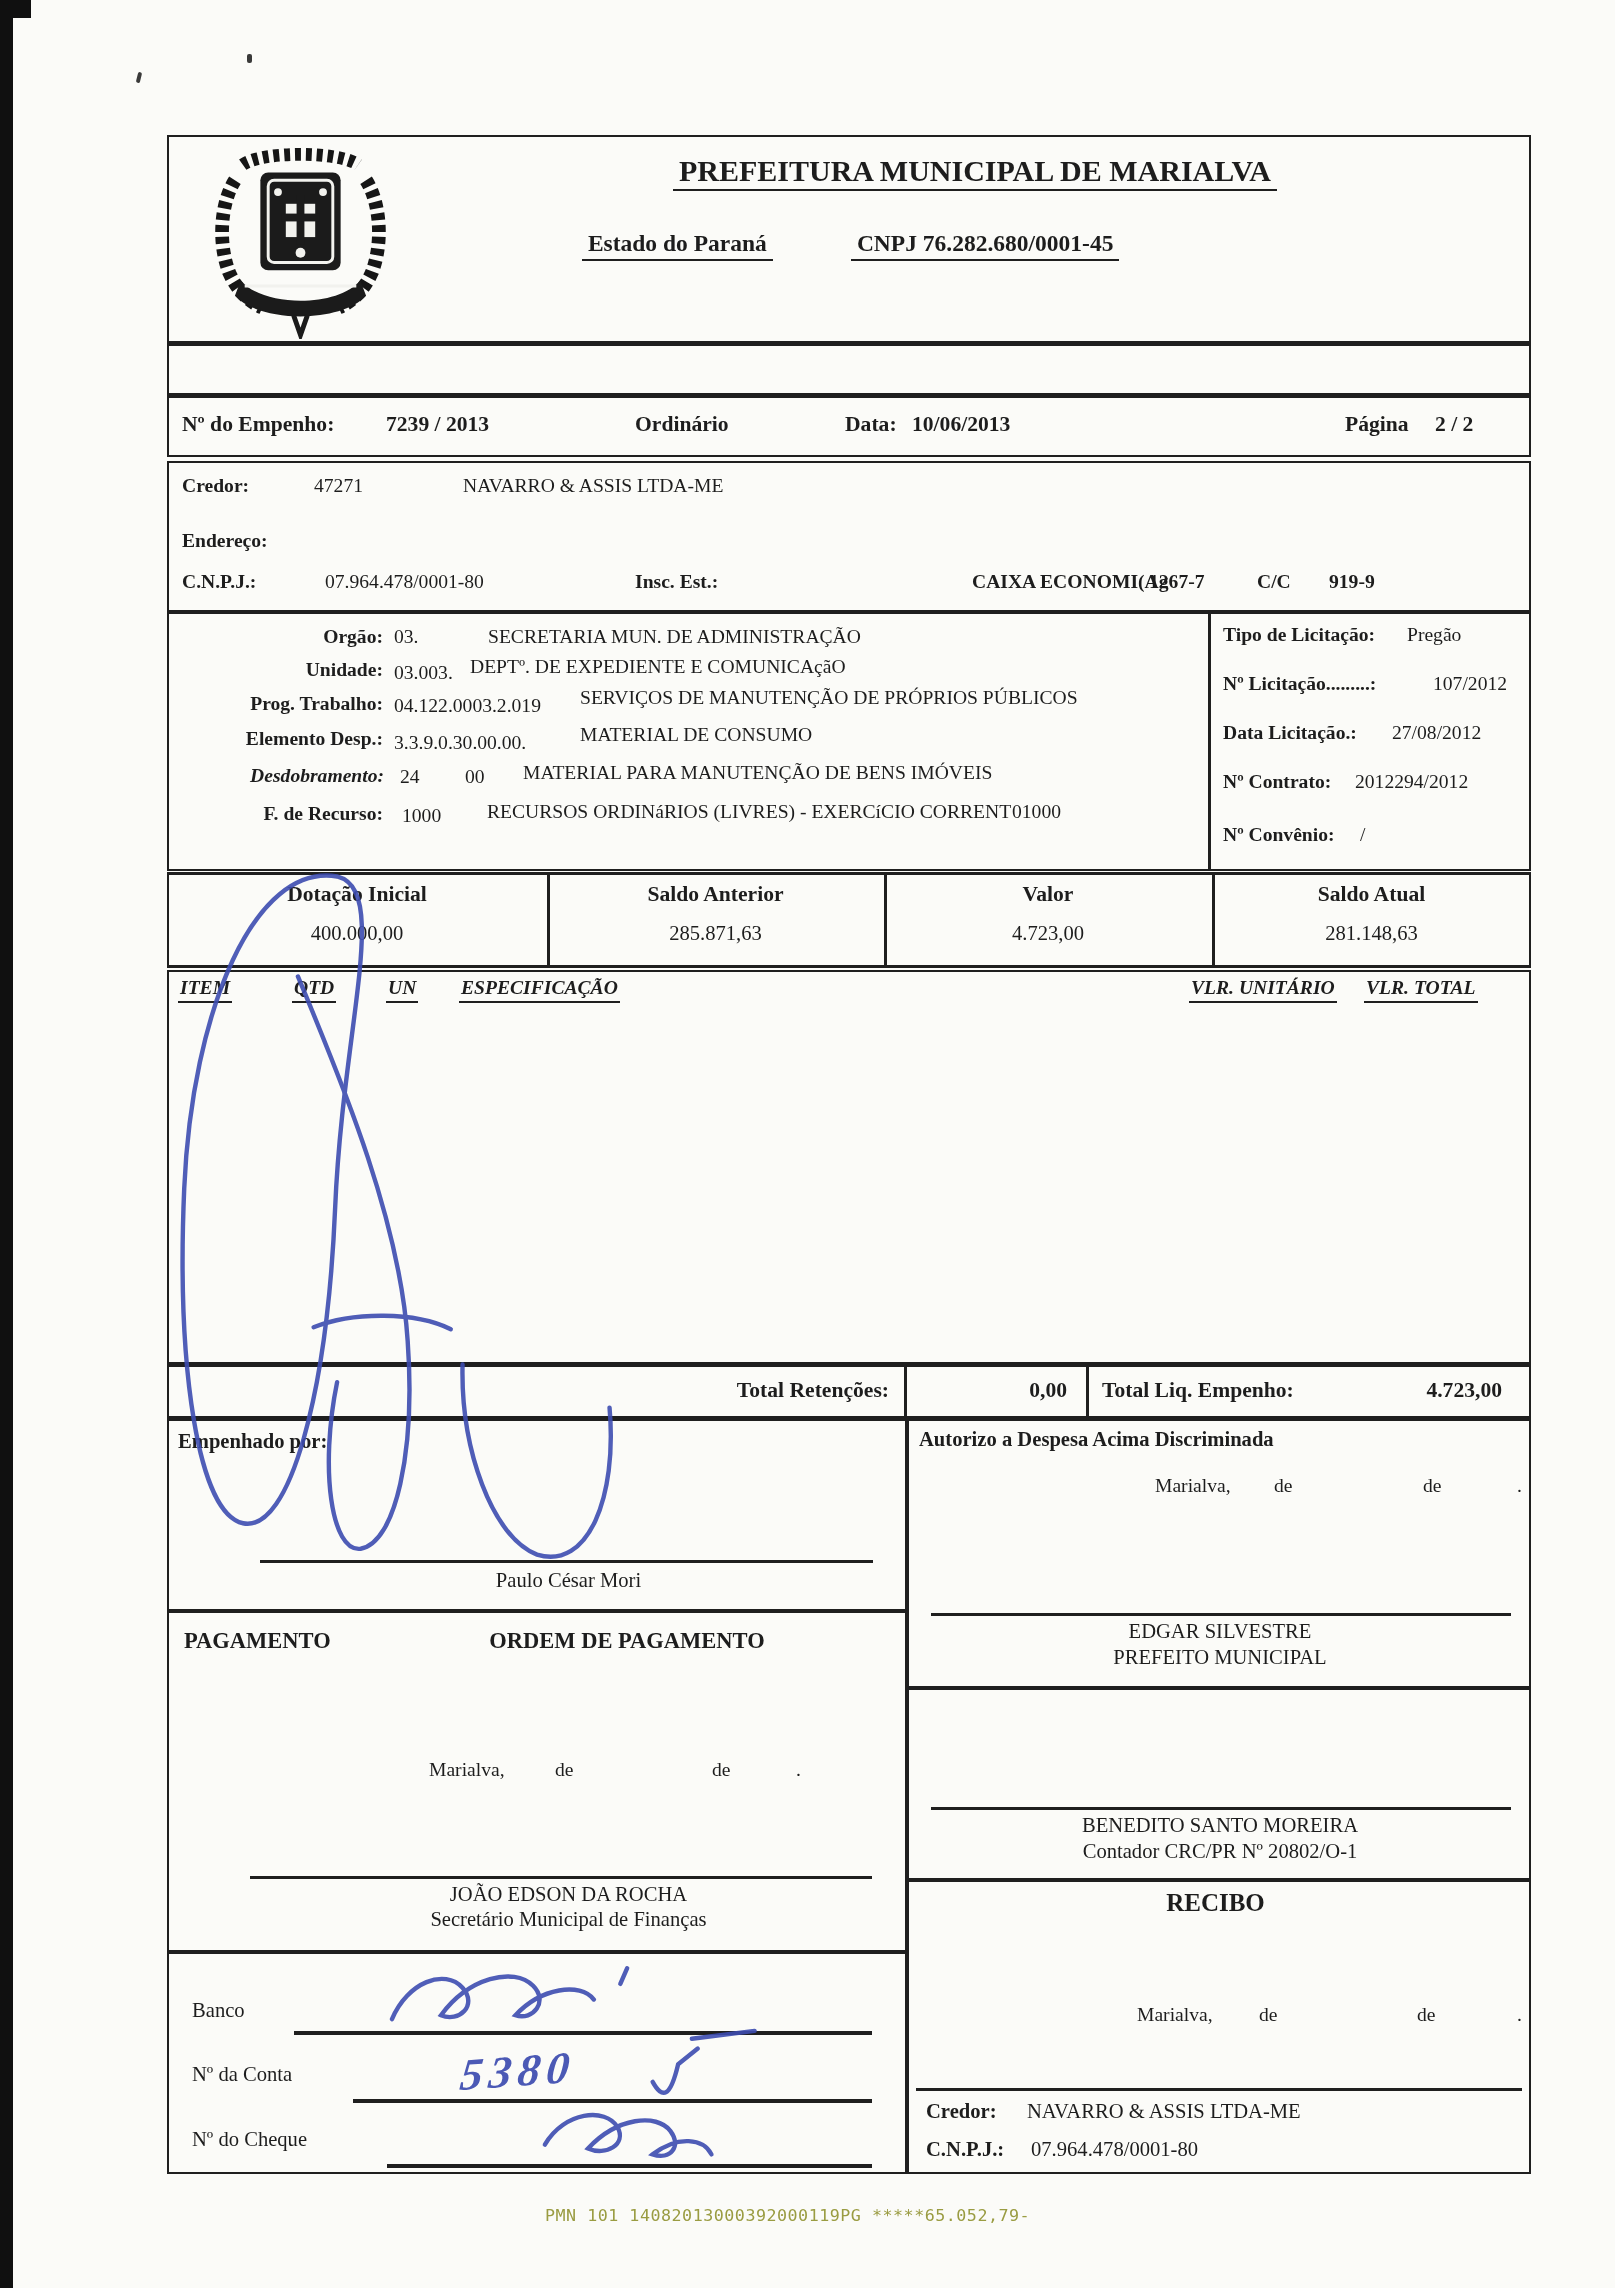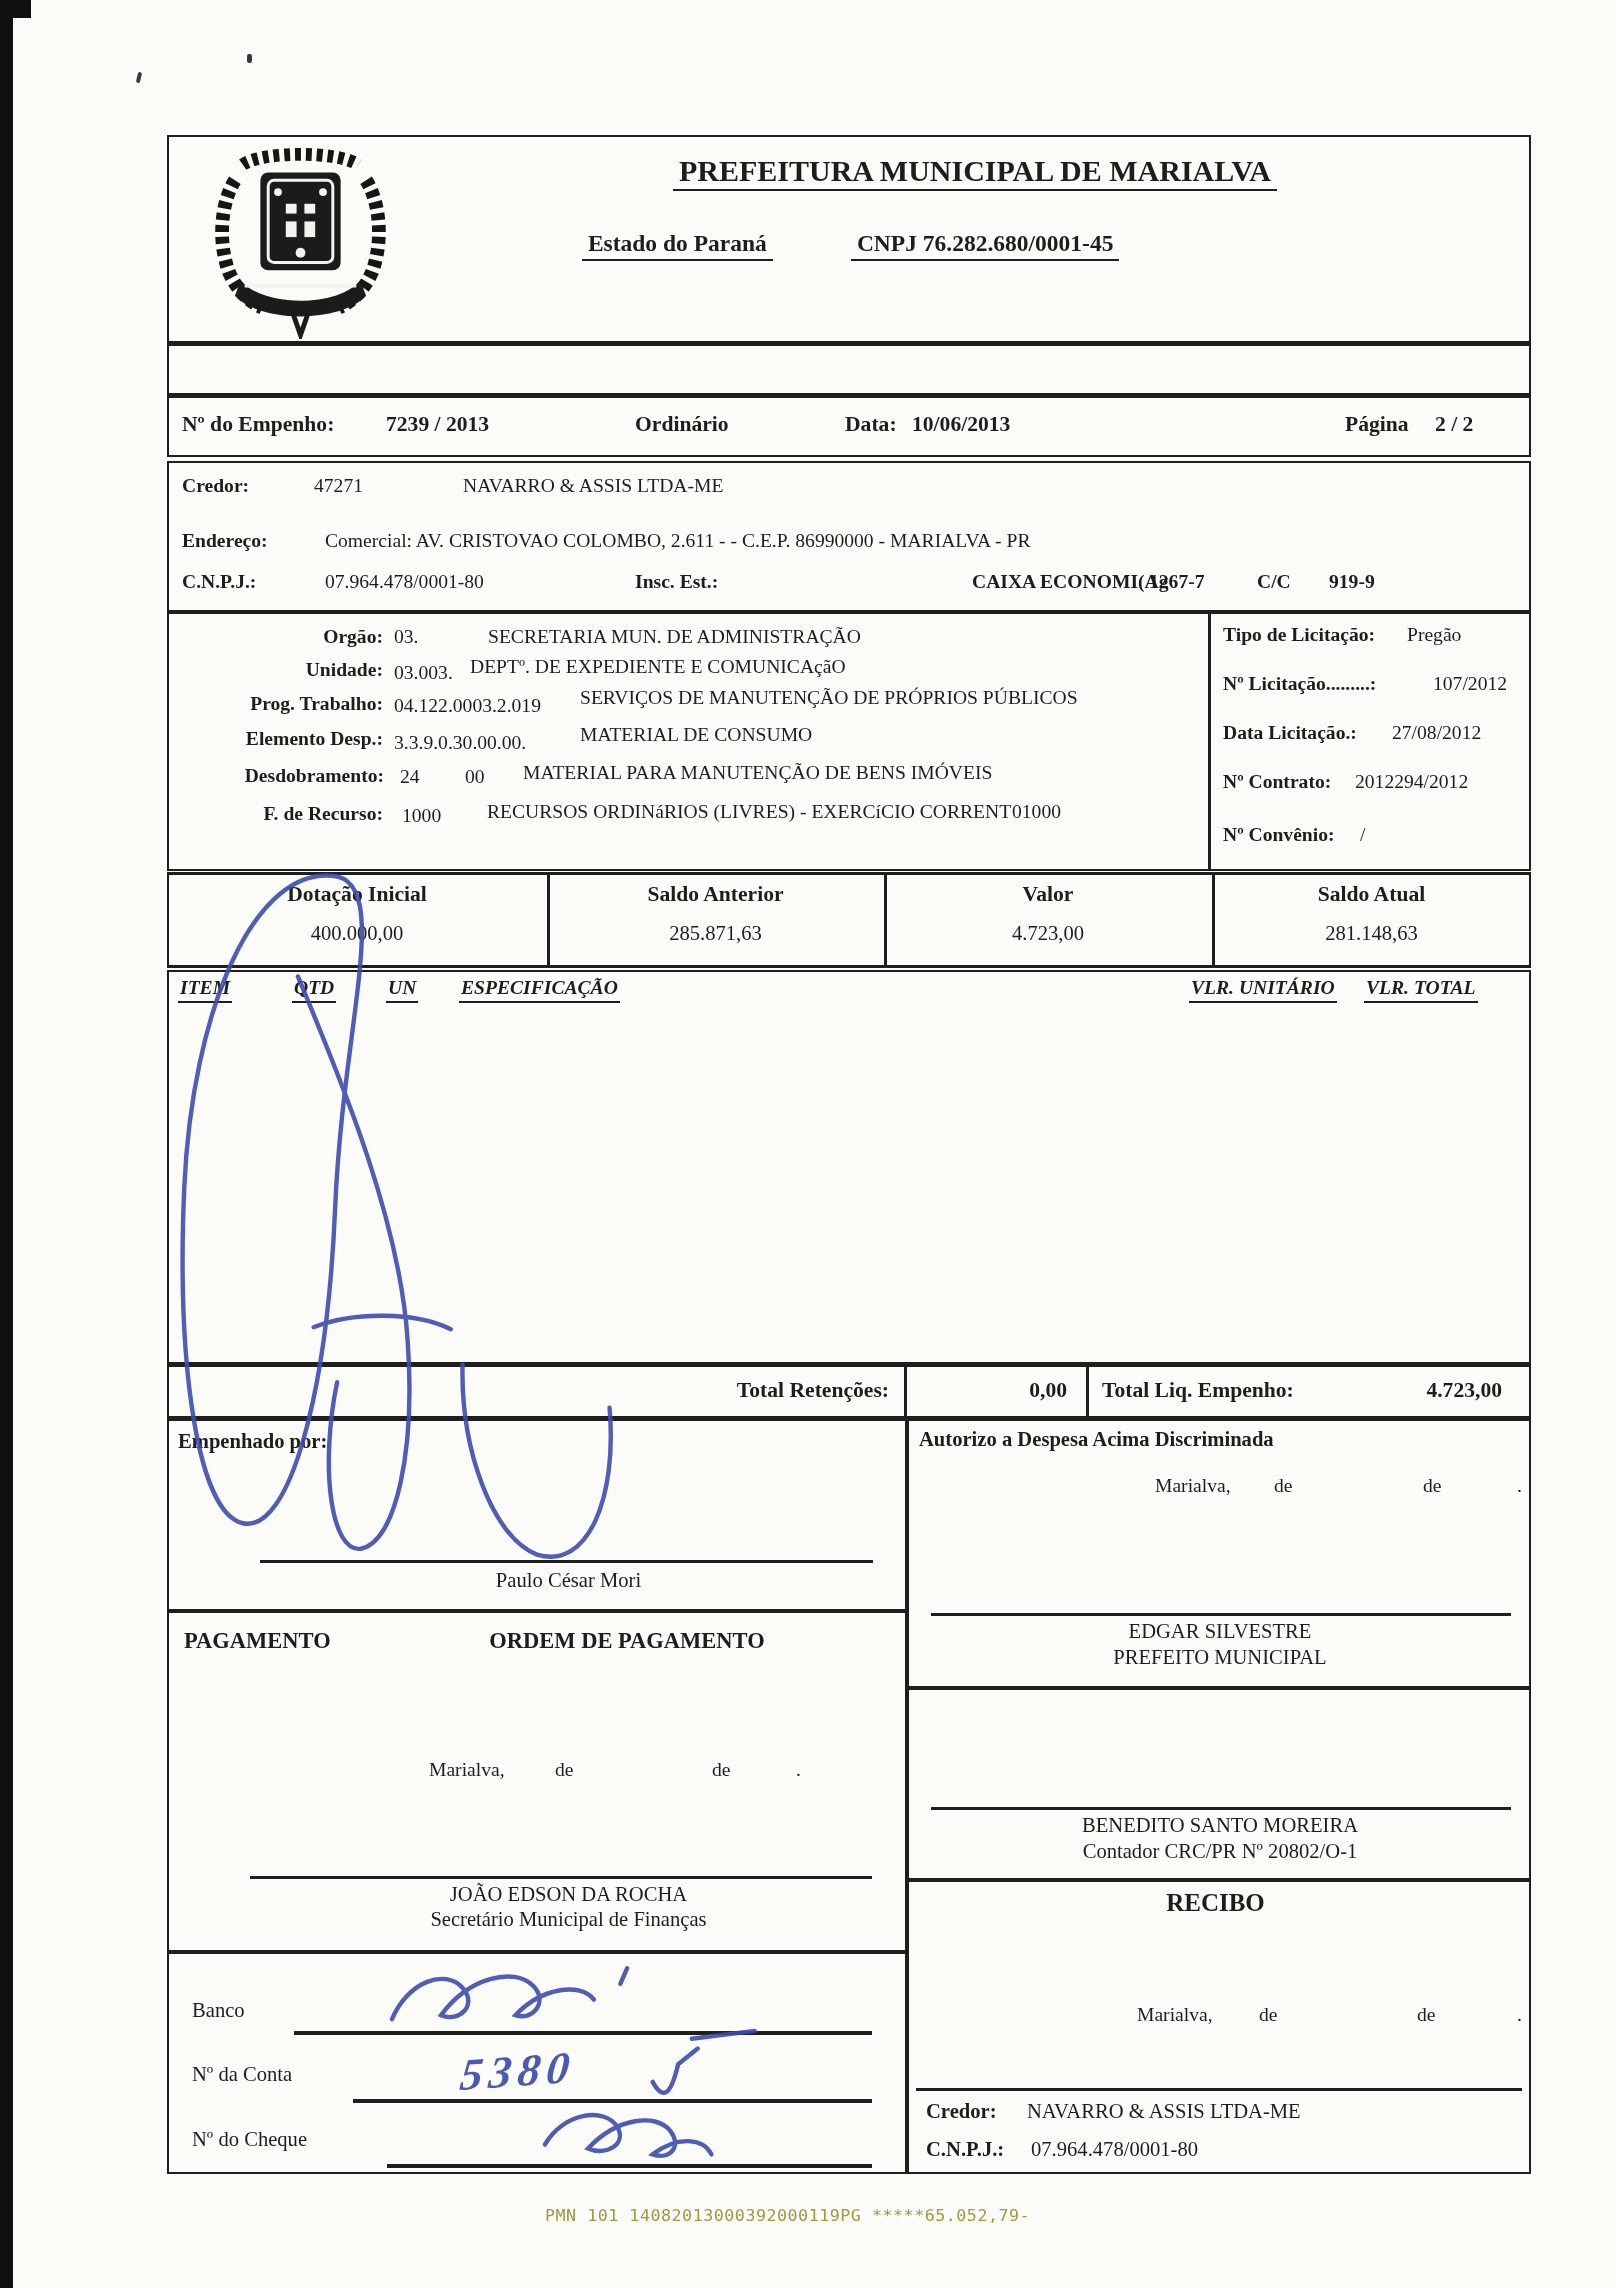--- a/index.html
+++ b/index.html
@@ -70,21 +70,20 @@
   <span class="t b" style="left:845px;top:412px;font-size:21.6px;">Data:</span>
   <span class="t b" style="left:912px;top:412px;font-size:21.6px;">10/06/2013</span>
   <span class="t b" style="left:1345px;top:412px;font-size:21.6px;">Página</span>
   <span class="t b" style="left:1435px;top:412px;font-size:21.6px;">2 / 2</span>
 
   <div class="bx" style="left:167px;top:461px;width:1364px;height:151px;"></div>
   <span class="t b" style="left:182px;top:474px;">Credor:</span>
   <span class="t" style="left:314px;top:474px;">47271</span>
   <span class="t" style="left:463px;top:474px;">NAVARRO &amp; ASSIS LTDA-ME</span>
   <span class="t b" style="left:182px;top:529px;">Endereço:</span>
-  <span class="t" style="left:325px;top:529px;">Comercial: AV. CRISTOVAO COLOMBO, 2.611 - -  C.E.P. 86990000  -  MARIALVA  -  PR</span>
   <span class="t b" style="left:182px;top:570px;">C.N.P.J.:</span>
   <span class="t" style="left:325px;top:570px;">07.964.478/0001-80</span>
   <span class="t b" style="left:635px;top:570px;">Insc. Est.:</span>
   <span class="t b" style="left:972px;top:570px;">CAIXA ECONOMI(Ag</span>
   <span class="t b" style="left:1149px;top:570px;">1267-7</span>
   <span class="t b" style="left:1257px;top:570px;">C/C</span>
   <span class="t b" style="left:1329px;top:570px;">919-9</span>
 
   <div class="bx" style="left:167px;top:612px;width:1364px;height:259px;"></div>
   <div class="vline" style="left:1208px;top:612px;height:259px;"></div>
@@ -98,21 +97,21 @@
   <span class="t" style="left:470px;top:655px;">DEPTº. DE EXPEDIENTE E COMUNICAçãO</span>
 
   <span class="t b rt" style="left:182px;top:692px;width:201px;">Prog. Trabalho:</span>
   <span class="t" style="left:394px;top:694px;">04.122.0003.2.019</span>
   <span class="t" style="left:580px;top:686px;">SERVIÇOS DE MANUTENÇÃO DE PRÓPRIOS PÚBLICOS</span>
 
   <span class="t b rt" style="left:182px;top:727px;width:201px;">Elemento Desp.:</span>
   <span class="t" style="left:394px;top:731px;">3.3.9.0.30.00.00.</span>
   <span class="t" style="left:580px;top:723px;">MATERIAL DE CONSUMO</span>
 
-  <span class="t b rt" style="left:167px;top:764px;width:217px;">Desdobramento:</span>
+  <span class="t b rt" style="left:167px;top:764px;width:217px;font-style:italic;">Desdobramento:</span>
   <span class="t" style="left:400px;top:765px;">24</span>
   <span class="t" style="left:465px;top:765px;">00</span>
   <span class="t" style="left:523px;top:761px;">MATERIAL PARA MANUTENÇÃO DE BENS IMÓVEIS</span>
 
   <span class="t b rt" style="left:182px;top:802px;width:201px;">F. de Recurso:</span>
   <span class="t" style="left:402px;top:804px;">1000</span>
   <span class="t" style="left:487px;top:800px;">RECURSOS ORDINáRIOS (LIVRES) - EXERCíCIO CORRENT</span>
   <span class="t" style="left:1012px;top:800px;">01000</span>
 
   <span class="t b" style="left:1223px;top:623px;">Tipo de Licitação:</span>

